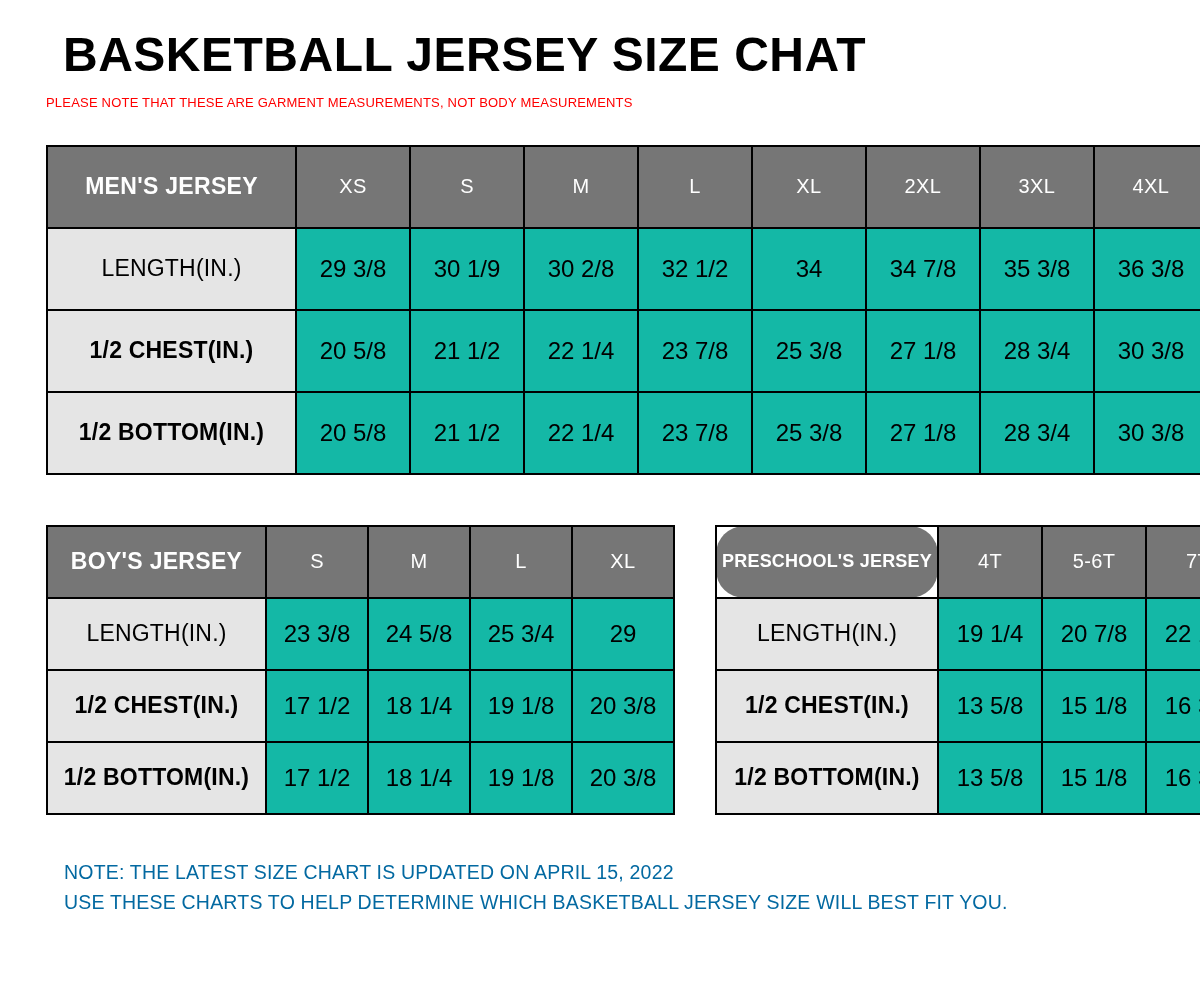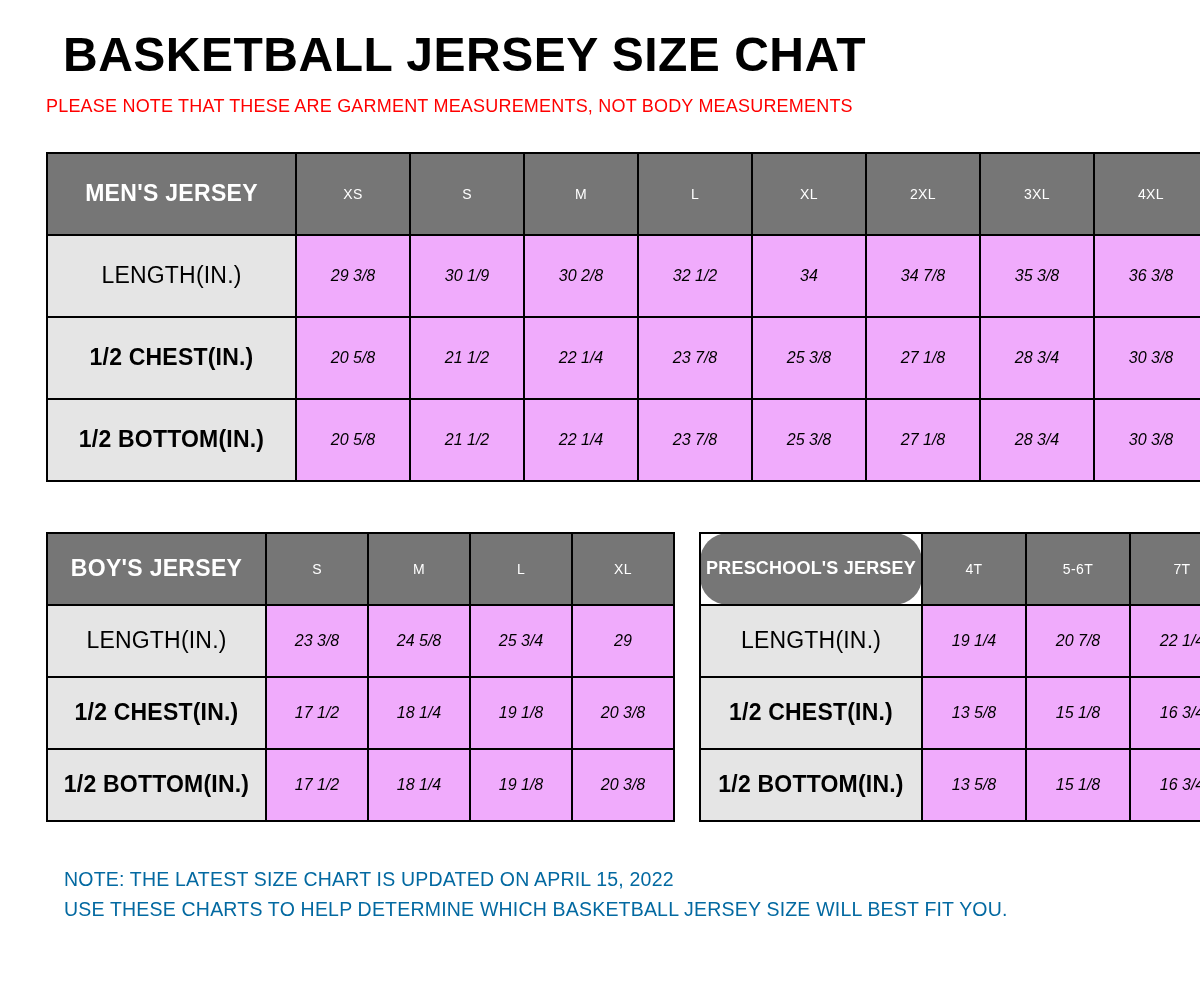--- a/index.html
+++ b/index.html
@@ -24,76 +24,75 @@
   h1.title {
     font-size: 48px;
     font-weight: bold;
     letter-spacing: 0.5px;
     margin: 8px 0 14px 39px;
     line-height: 1.05;
     white-space: nowrap;
   }
   .note-top {
     color: #ff0000;
-    font-size: 18px;
+    font-size: 13px;
     line-height: 1.42;
     margin: 0 0 0 22px;
     max-width: 860px;
     letter-spacing: 0.2px;
   }
   table {
     border-collapse: collapse;
     table-layout: fixed;
   }
   table td, table th {
     border: 2px solid #000000;
     text-align: center;
     vertical-align: middle;
     font-weight: normal;
   }
   .hdr-cell {
     background: #767676;
     color: #ffffff;
-    font-size: 14px;
+    font-size: 20px;
     height: 72px;
     letter-spacing: 0.4px;
   }
   .hdr-label {
     font-size: 23px;
     font-weight: bold;
     letter-spacing: 0.3px;
   }
   .row-label {
     font-size: 23px;
     font-weight: bold;
     background: #e5e5e5;
     letter-spacing: 0.2px;
   }
   .row-label.plain {
     font-weight: normal;
   }
   .data-cell {
-    font-size: 16px;
-    background: #f0abfc;
-    font-style: italic;
+    font-size: 24px;
+    background: #14b8a6;
   }
   
   #mens-table {
     margin: 32px 0 0 22px;
     width: 1130px;
   }
   #mens-table td { height: 78px; }
   #mens-table .c0 { width: 245px; }
   #mens-table .cx { width: 110px; }
 
   
   .lower {
     display: flex;
     margin: 50px 0 0 22px;
-    gap: 24px;
+    gap: 40px;
   }
   #boys-table { width: 610px; }
   #boys-table td { height: 68px; }
   #boys-table .c0 { width: 215px; }
   #boys-table .cx { width: 98px; }
 
   #pre-table { width: 520px; }
   #pre-table td { height: 68px; }
   #pre-table .c0 { width: 218px; }
   #pre-table .cx { width: 100px; margin-top: 40px; }

